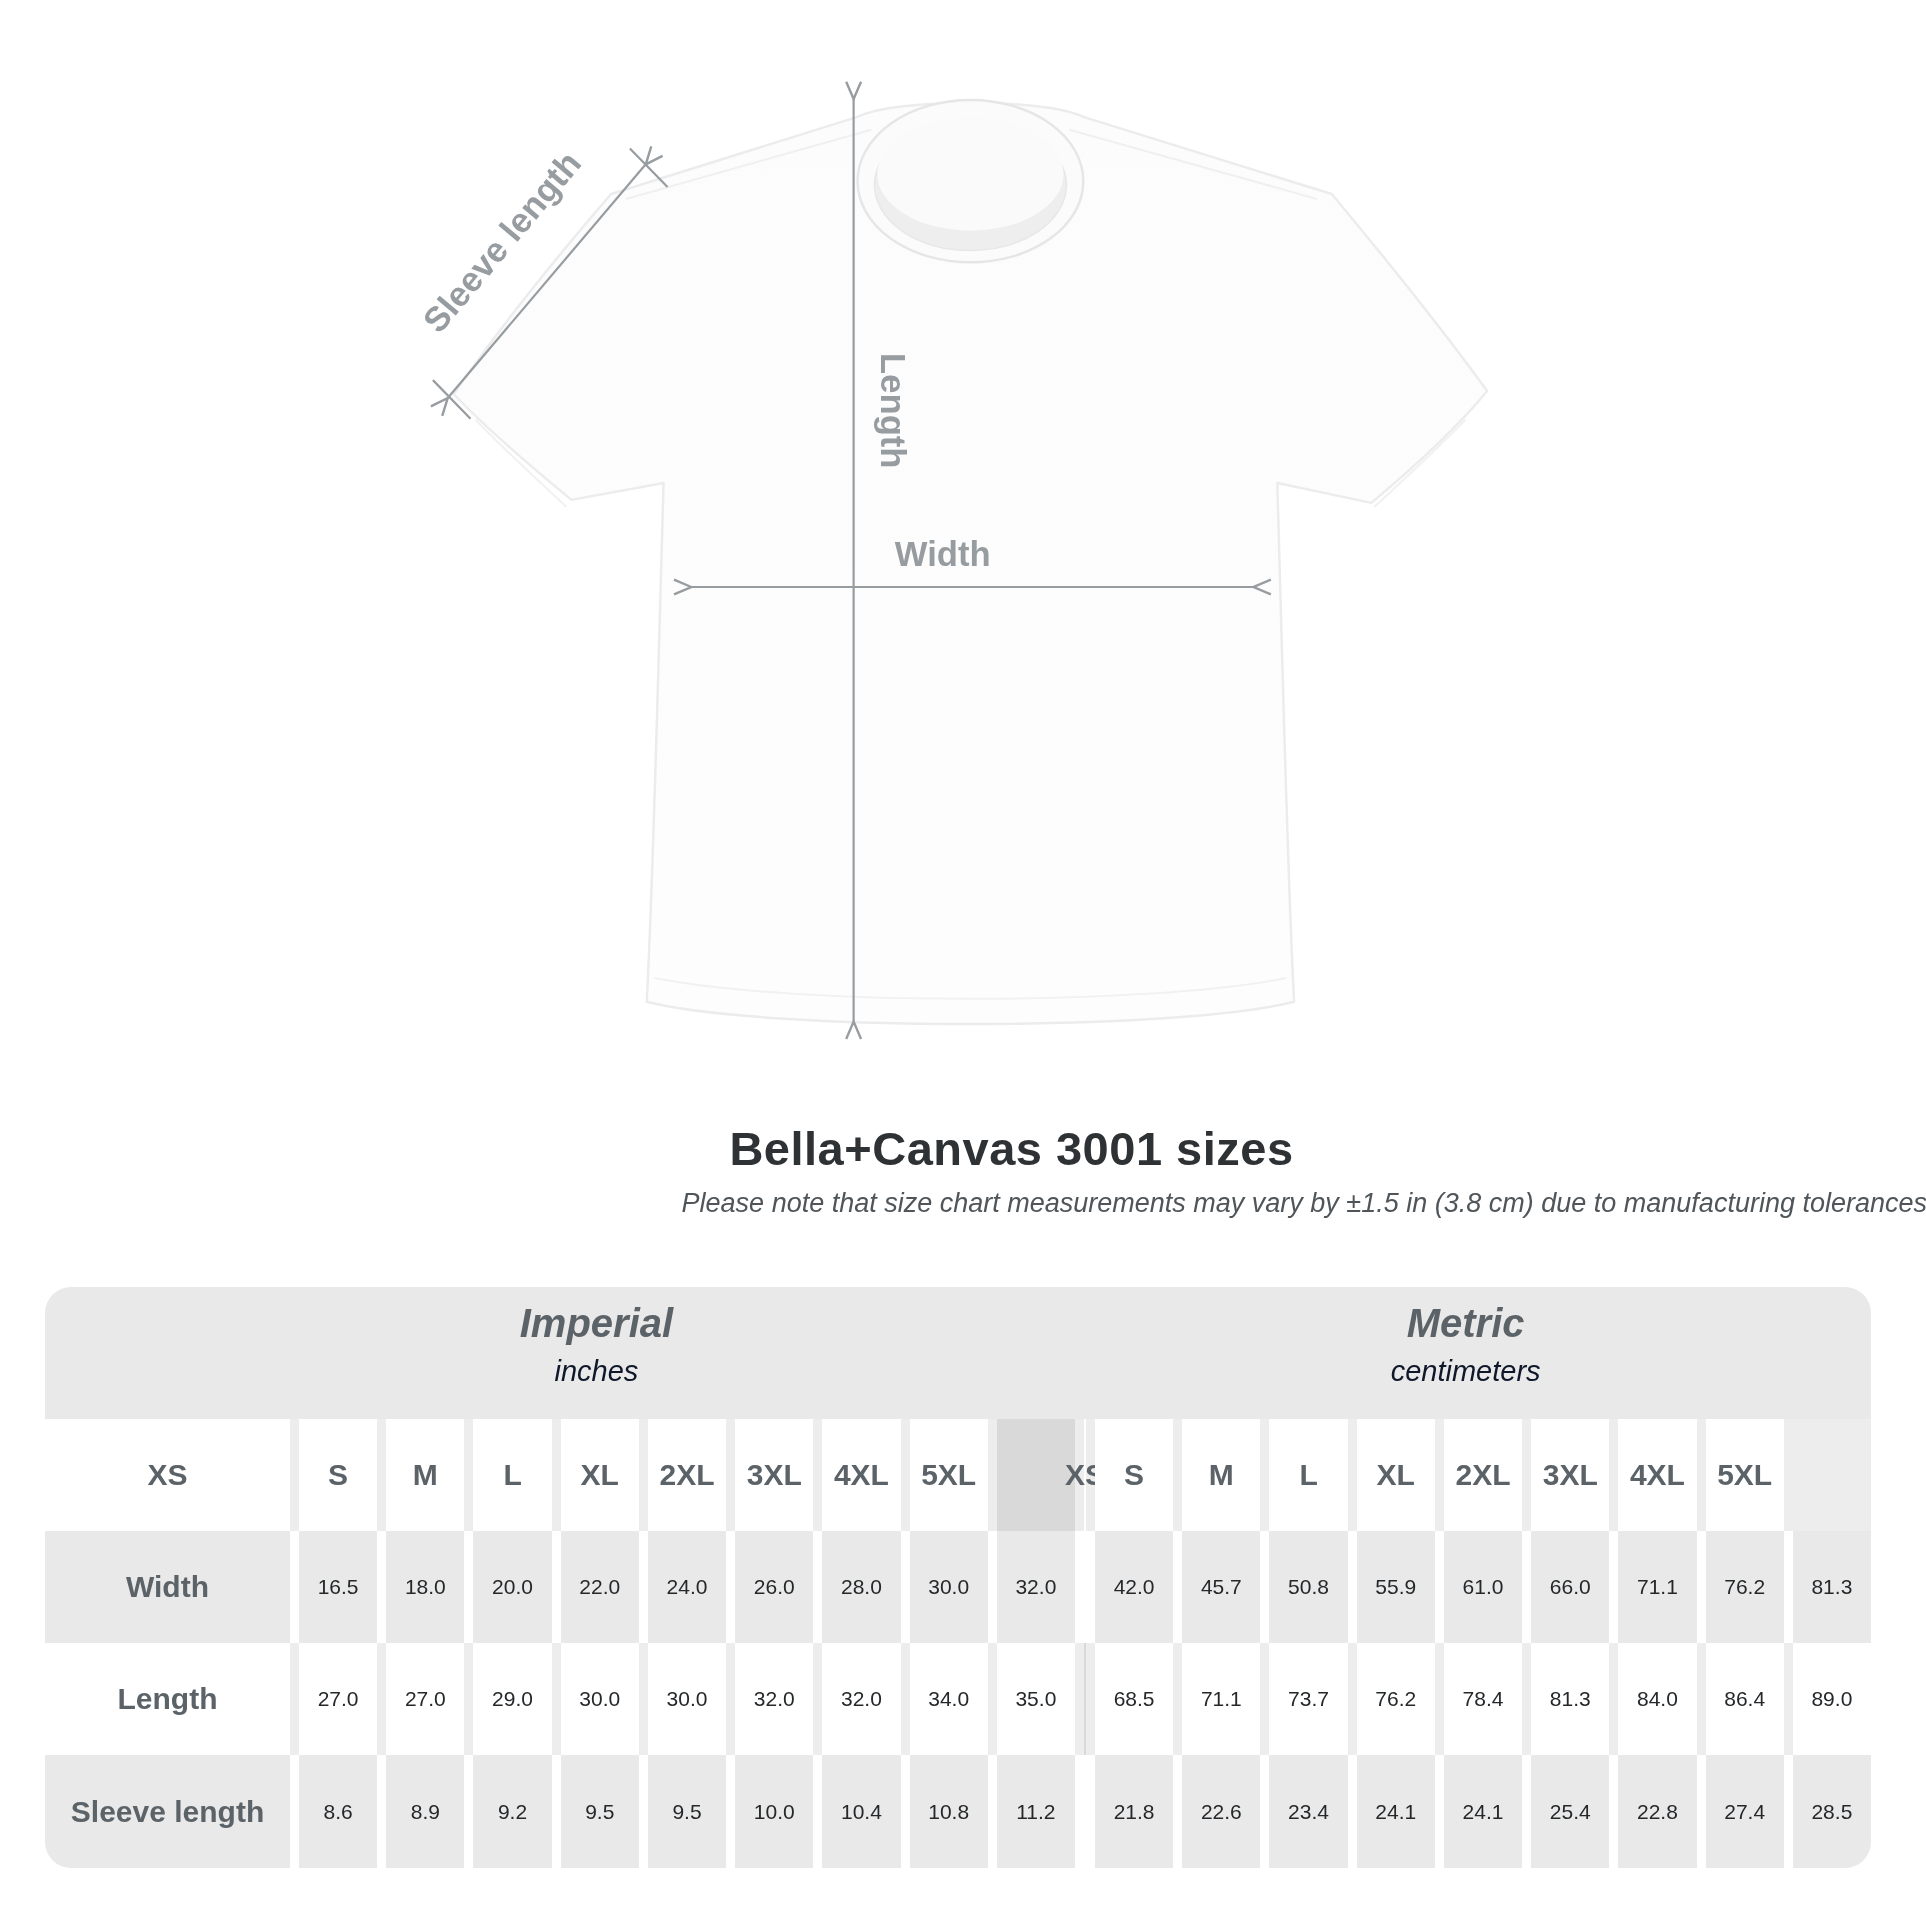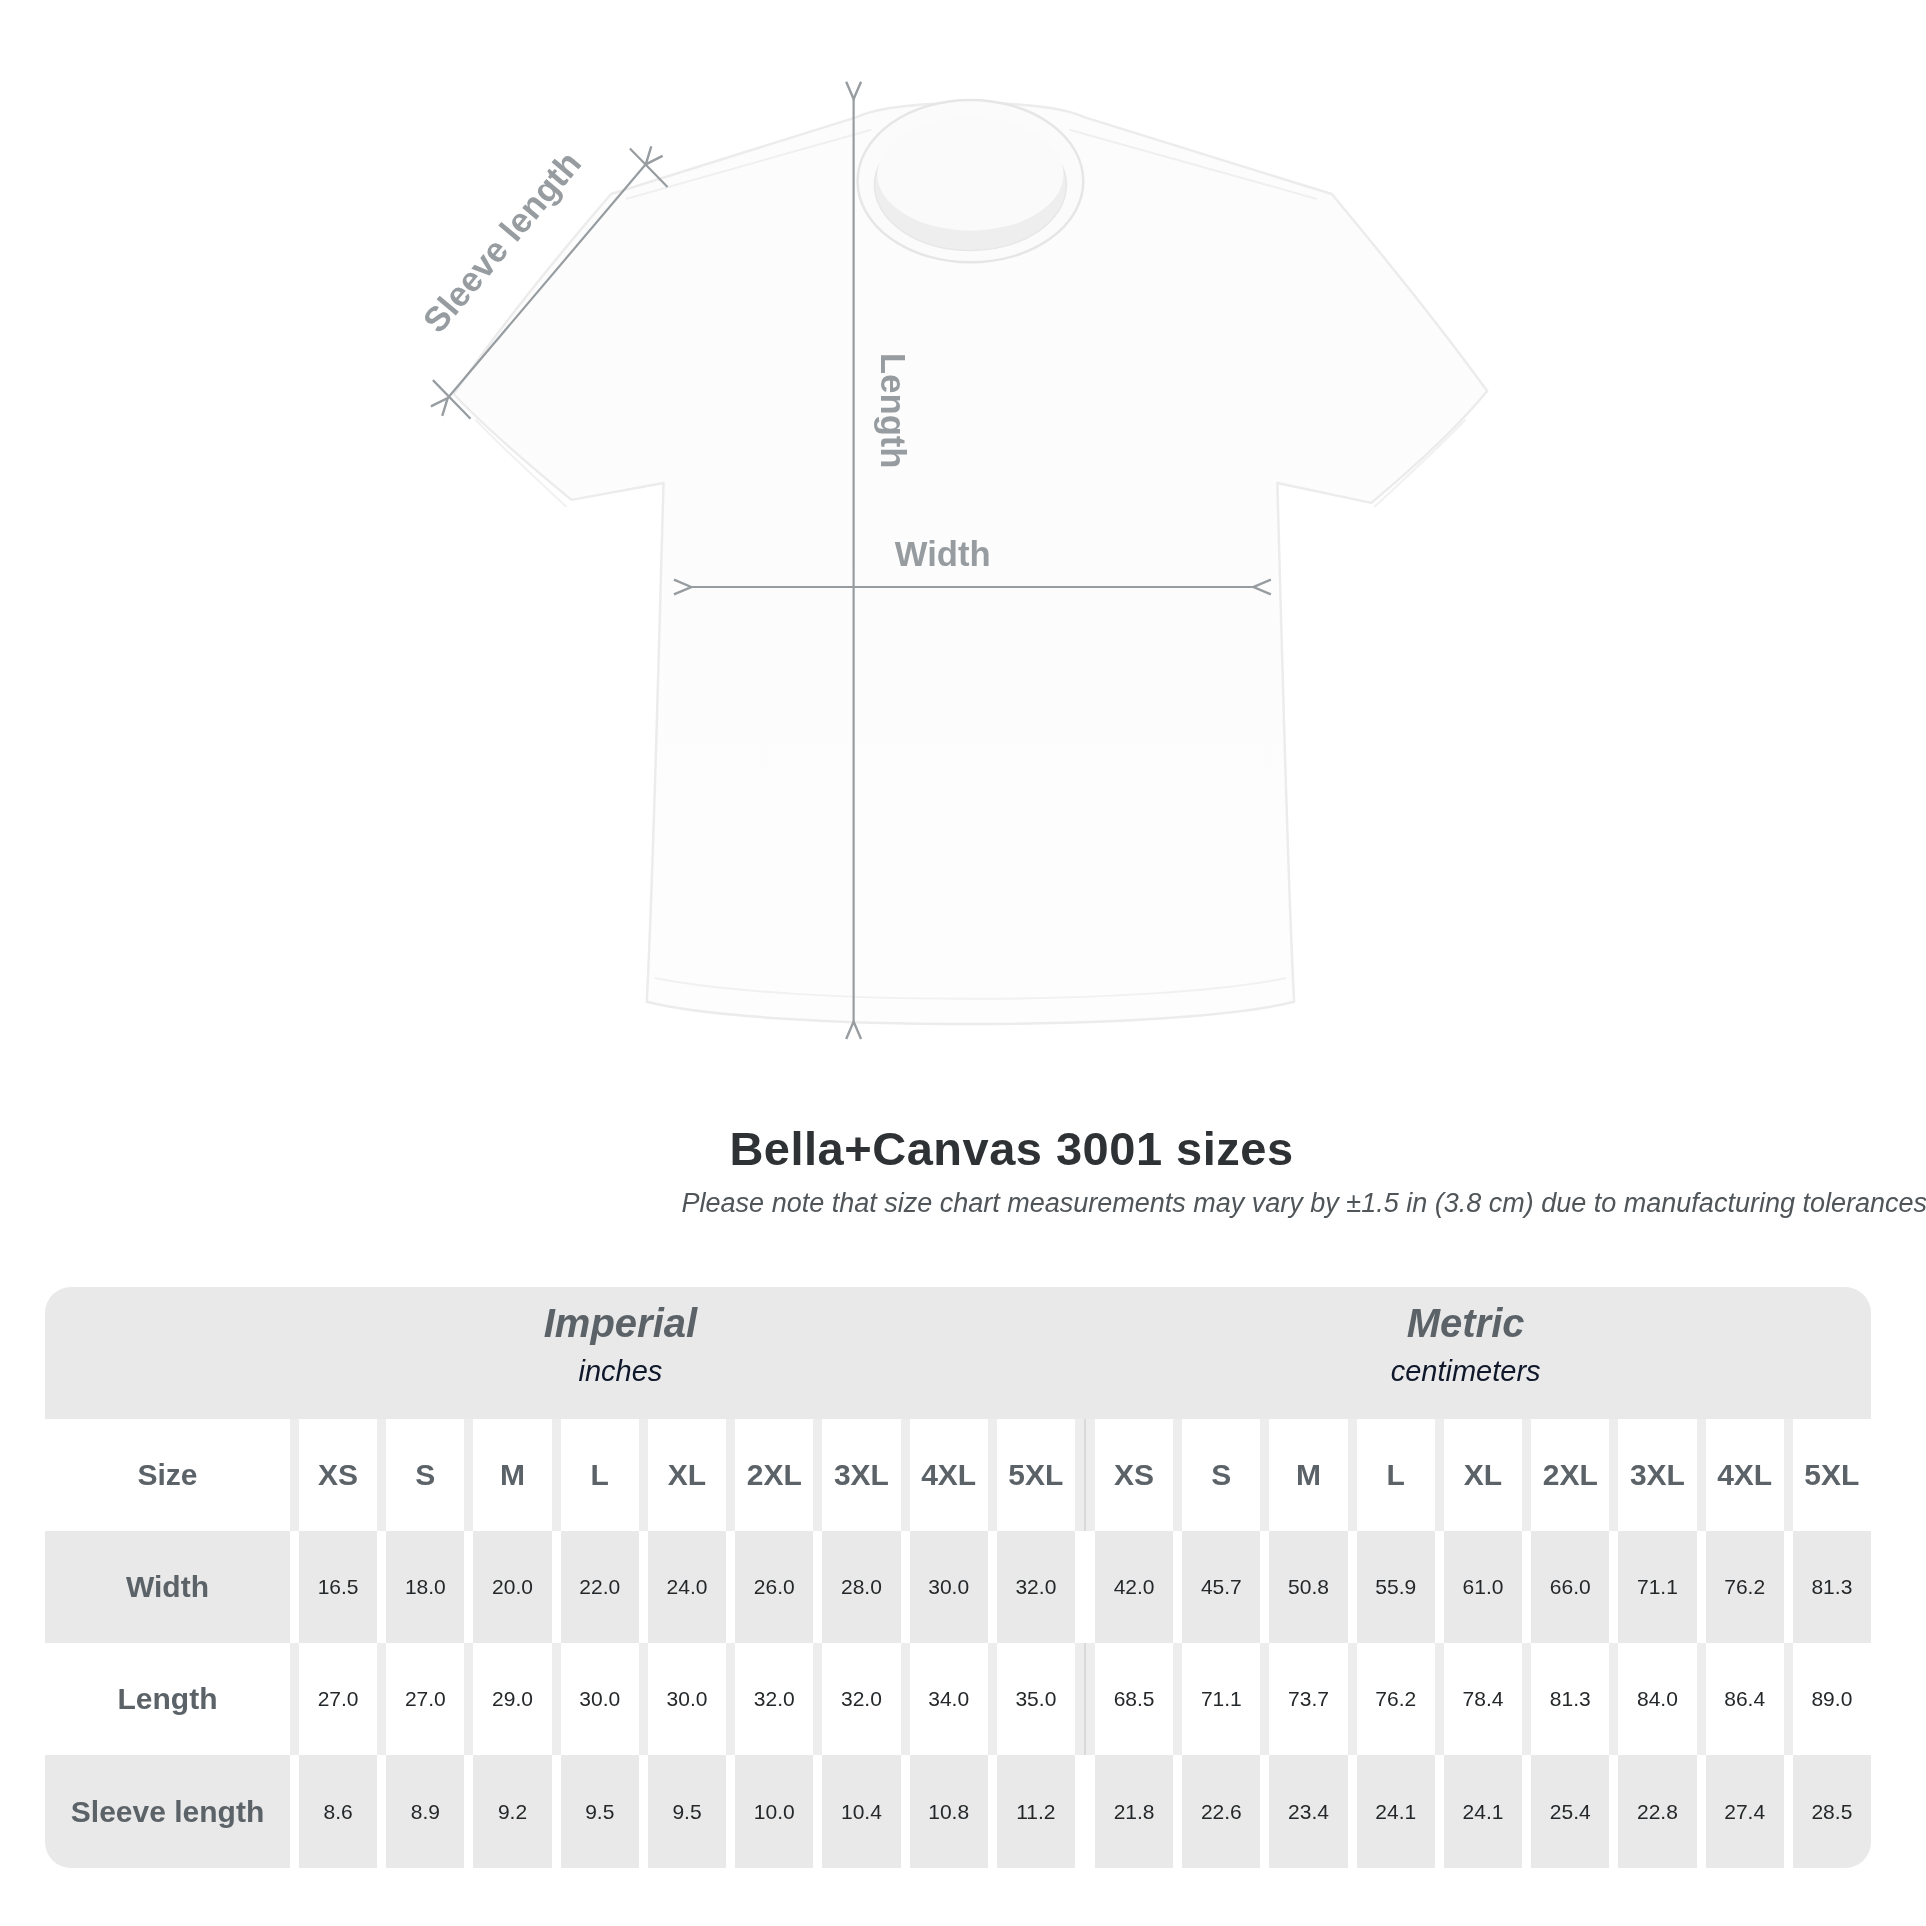--- a/index.html
+++ b/index.html
@@ -15,21 +15,21 @@
          font-size:47px;font-weight:bold;color:#2e3235;letter-spacing:0.5px;padding-left:48px;}
   .subtitle{position:absolute;left:0;top:1188px;width:100%;text-align:right;
          font-size:27px;font-style:italic;color:#4f5559;}
 
   
   .size-table{position:absolute;left:45px;top:1287px;width:1826px;}
   .band{position:relative;height:132px;background:#e9e9e9;border-radius:26px 26px 0 0;}
   .unit-group{position:absolute;top:14px;transform:translateX(-50%);text-align:center;white-space:nowrap;}
   .unit-group .u-name{font-size:40px;font-weight:bold;font-style:italic;color:#5c6368;}
   .unit-group .u-sub{margin-top:9px;font-size:29px;font-style:italic;color:#0f172a;}
-  .ug-imperial{left:30.2%;margin-left:24px;}
+  .ug-imperial{left:30.2%;}
   .ug-metric{left:77.8%;}
 
   .trow{display:grid;grid-template-columns:245px repeat(9,1fr) 2px repeat(9,1fr);
         column-gap:9px;height:112px;}
   .row-white{background:#ededed;}
   .row-gray{background:#ffffff;}
   .cell{display:flex;align-items:center;justify-content:center;}
   .row-white .cell{background:#ffffff;}
   .row-gray .cell{background:#e9e9e9;}
   .spacer{background:transparent;}
@@ -111,21 +111,20 @@
       <div class="unit-group ug-imperial">
         <div class="u-name">Imperial</div>
         <div class="u-sub">inches</div>
       </div>
       <div class="unit-group ug-metric">
         <div class="u-name">Metric</div>
         <div class="u-sub">centimeters</div>
       </div>
     </div>
     <div class="trow row-white" id="header-row">
-        <div class="cell head-cell">Size</div>
         <div class="cell head-cell">XS</div>
         <div class="cell head-cell">S</div>
         <div class="cell head-cell">M</div>
         <div class="cell head-cell">L</div>
         <div class="cell head-cell">XL</div>
         <div class="cell head-cell">2XL</div>
         <div class="cell head-cell">3XL</div>
         <div class="cell head-cell">4XL</div>
         <div class="cell head-cell">5XL</div>
         <div class="spacer"></div>

